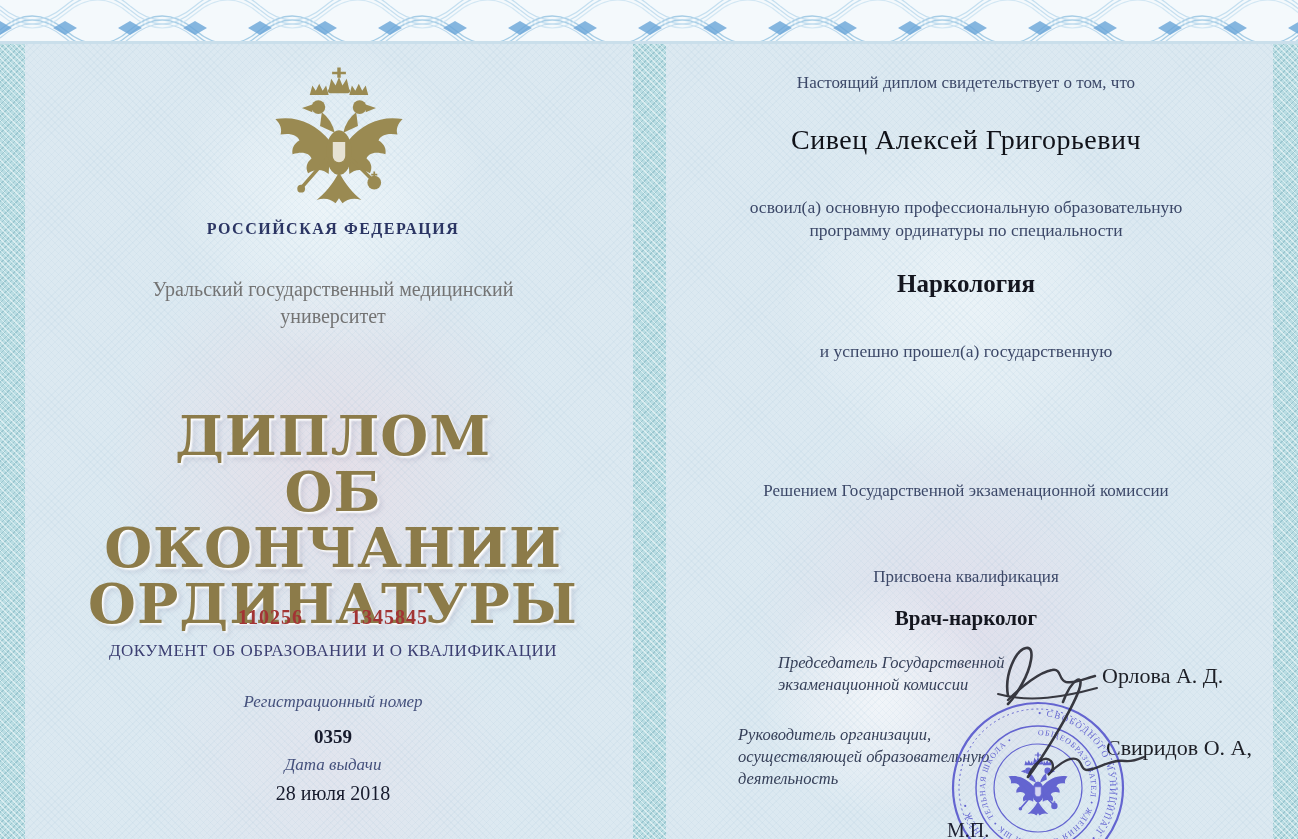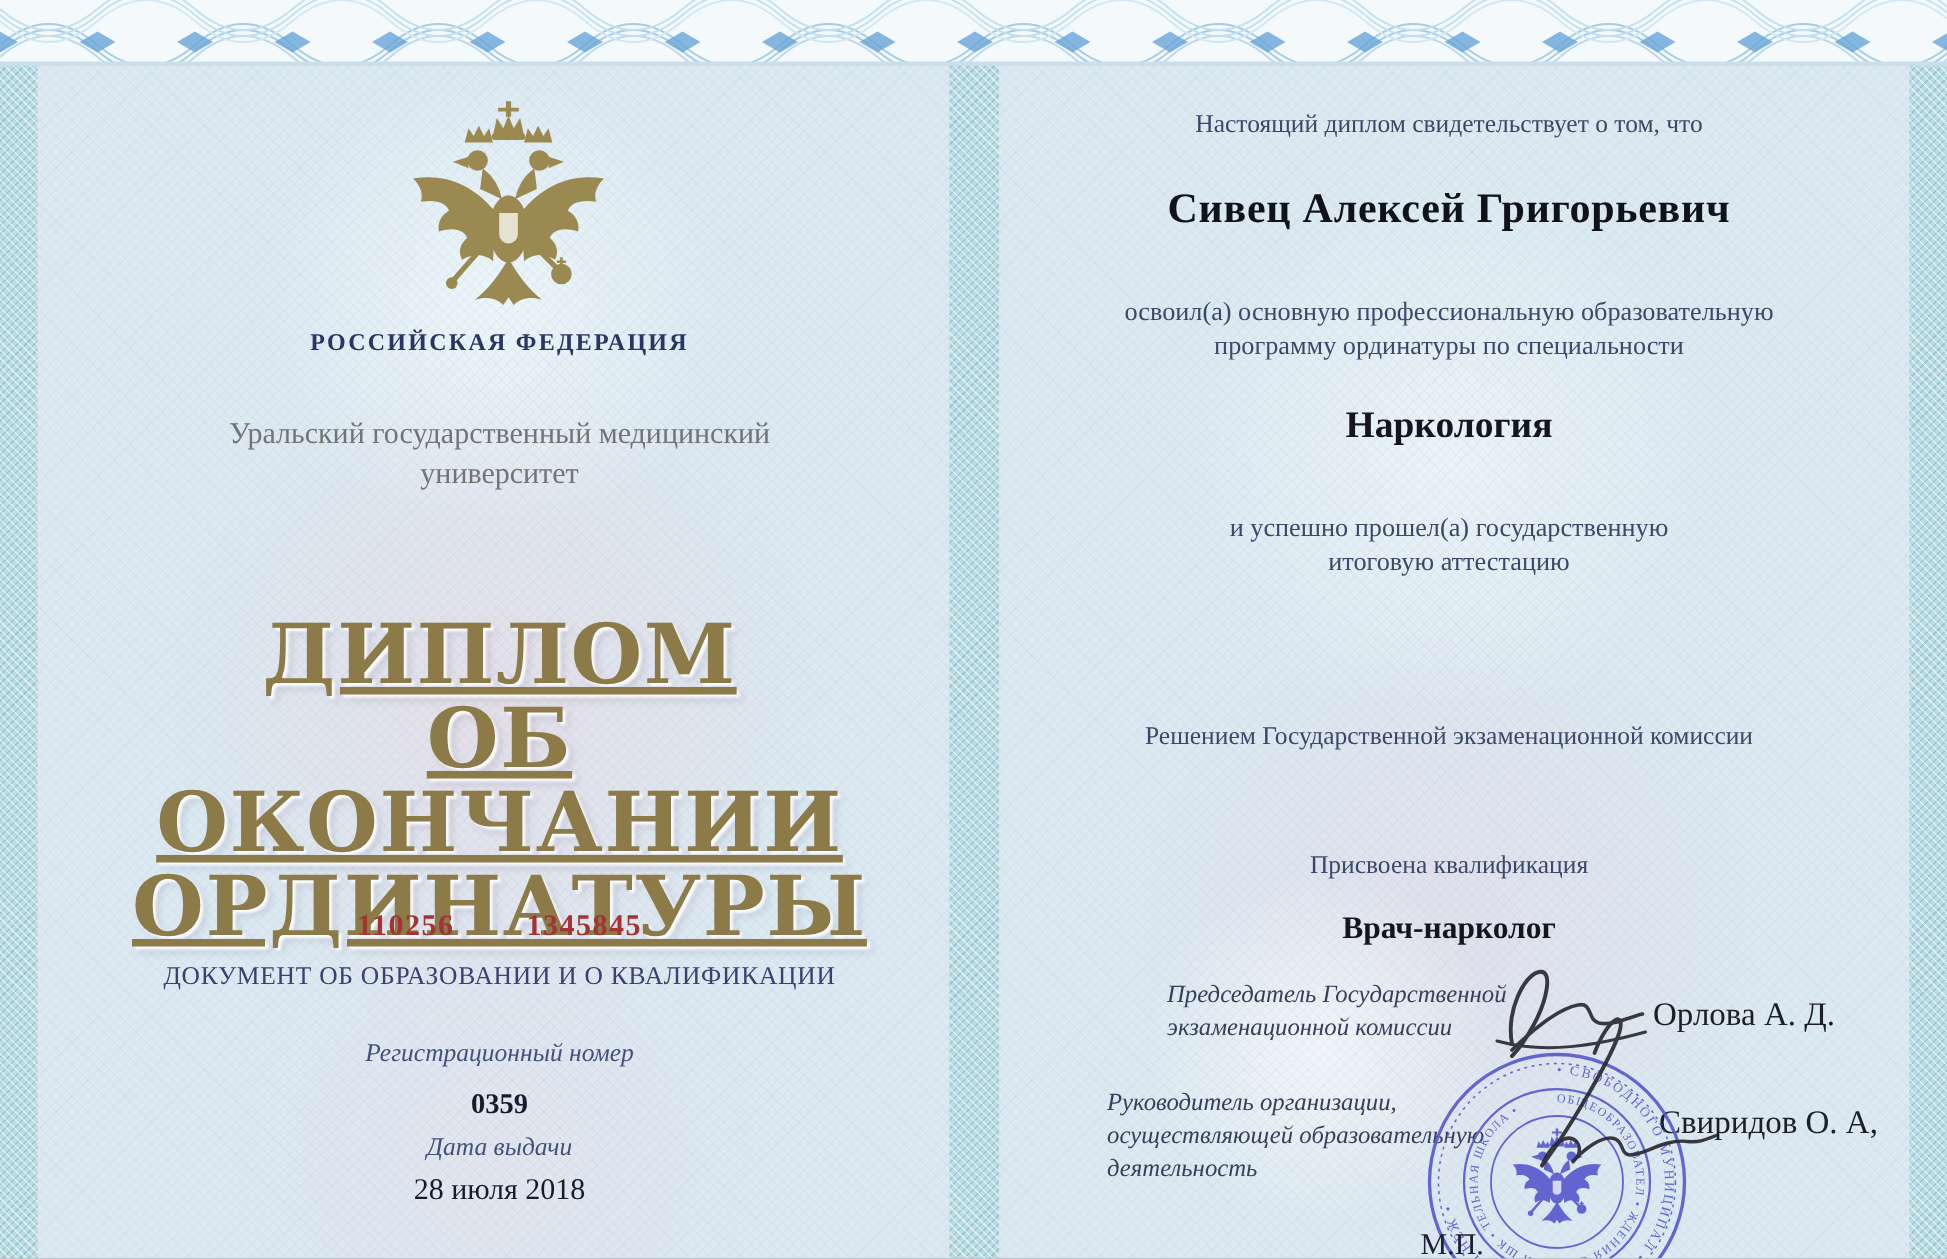--- a/index.html
+++ b/index.html
@@ -39,32 +39,32 @@
   .t{position:absolute;z-index:2;}
   .center-left{left:50px;width:566px;text-align:center;}
   .center-right{left:688px;width:556px;text-align:center;}
 
   .emblem{position:absolute;left:253px;top:54px;width:172px;height:180px;z-index:2;color:#9a8a52;}
 
   .country{top:220px;font-size:16px;font-weight:bold;letter-spacing:1.5px;color:#2b3563;}
   .university{top:276px;font-size:20px;line-height:27px;color:#737373;}
   .title{top:408px;font-size:55px;line-height:56px;font-weight:bold;letter-spacing:1px;color:#8c7b49;
          font-family:"DejaVu Serif","Liberation Serif",serif;
-         text-shadow:2px 2px 2px rgba(255,255,255,.95), 4px 4px 5px rgba(90,90,130,.18);text-decoration:underline;}
+         text-shadow:2px 2px 2px rgba(255,255,255,.95), 4px 4px 5px rgba(90,90,130,.18);}
   .numbers{top:606px;font-size:20px;font-weight:bold;color:#a23434;letter-spacing:1px;}
   .numbers .num+ .num{margin-left:42px;}
   .doctype{top:641px;font-size:17px;letter-spacing:.5px;color:#3c3f72;}
   .reglabel,.datelabel{font-style:italic;font-size:17px;color:#44507c;}
   .reglabel{top:692px;}
   .regnum{top:726px;font-size:19px;font-weight:bold;color:#161a2c;}
   .datelabel{top:755px;}
   .issuedate{top:782px;font-size:20px;font-weight:normal;color:#161a2c;}
 
   .intro{top:73px;font-size:17px;color:#3c4868;}
-  .holder{top:124px;font-size:28px;font-weight:bold;color:#101219;letter-spacing:.5px;}
+  .holder{top:124px;font-size:28px;font-weight:normal;color:#101219;letter-spacing:.5px;}
   .program{top:196px;font-size:17.5px;line-height:23px;color:#3c4868;}
   .specialty{top:270px;font-size:25px;font-weight:bold;color:#14161f;}
   .attest{top:340px;font-size:17.5px;line-height:23px;color:#3c4868;}
   .commission{top:481px;font-size:17px;color:#3c4868;}
   .quallabel{top:567px;font-size:17px;color:#3c4868;}
   .qualification{top:606px;font-size:21px;font-weight:bold;color:#14161f;}
 
   .offlabel{position:absolute;z-index:2;left:738px;text-align:left;font-style:italic;
             font-size:16.5px;line-height:22px;color:#353f58;}
   .chairman-label{top:652px;margin-left:40px;}
@@ -176,21 +176,20 @@
 
   <div class="t center-right program">
     <div>освоил(а) основную профессиональную образовательную</div>
     <div>программу ординатуры по специальности</div>
   </div>
 
   <div class="t center-right specialty">Наркология</div>
 
   <div class="t center-right attest">
     <div>и успешно прошел(а) государственную</div>
-    <div>итоговую аттестацию</div>
   </div>
 
   <div class="t center-right commission">Решением Государственной экзаменационной комиссии</div>
 
   <div class="t center-right quallabel">Присвоена квалификация</div>
   <div class="t center-right qualification">Врач-нарколог</div>
 
   <div class="offlabel chairman-label">
     <div>Председатель Государственной</div>
     <div>экзаменационной комиссии</div>

